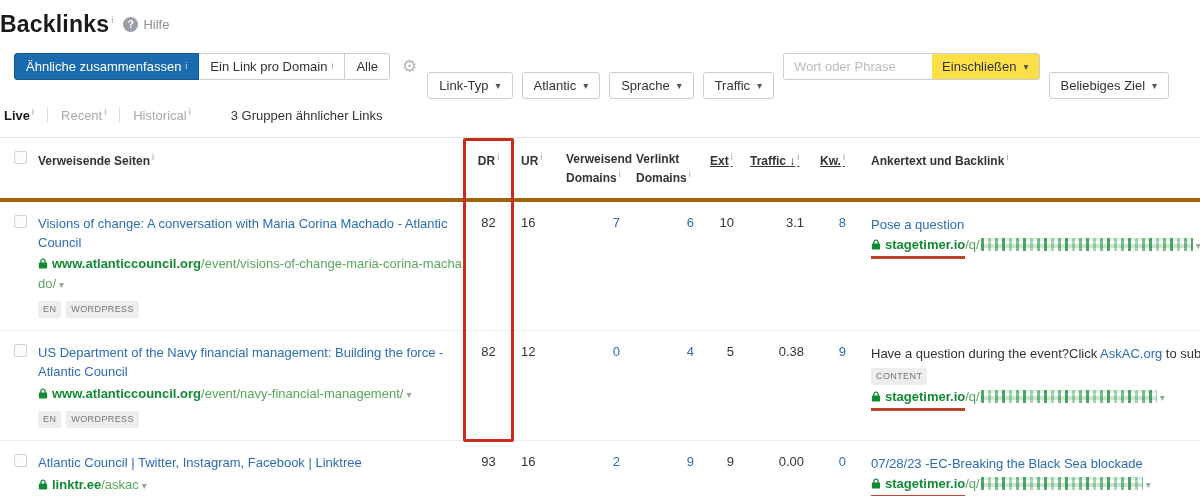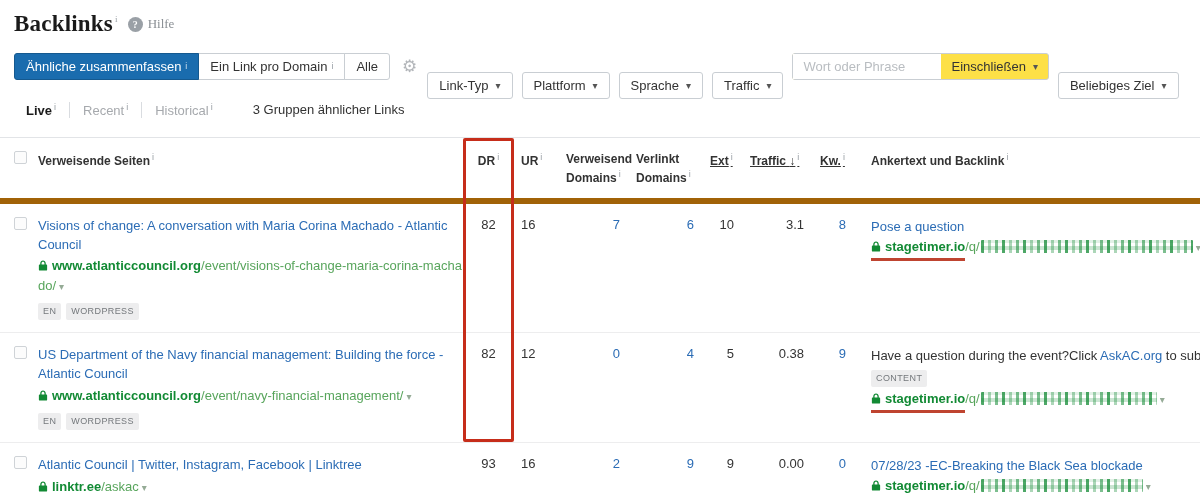--- a/index.html
+++ b/index.html
@@ -5,21 +5,21 @@
   * { margin:0; padding:0; box-sizing:border-box; }
   html,body { background:#fff; }
   body {
     width:1200px; height:496px; overflow:hidden; position:relative;
     font-family:"Liberation Sans","DejaVu Sans",sans-serif;
     color:#333; font-size:13px;
   }
   .page { padding:8px 0 0 0; }
 
   
-  .page-header { display:flex; align-items:center; padding-left:14px; height:32px;font-family:Liberation Serif, serif; }
+  .page-header { display:flex; align-items:center; height:32px; }
   .page-title { font-size:23px; font-weight:700; color:#1a1a1a; letter-spacing:.2px; }
   .sup-i { font-size:9px; color:#9aa0a6; vertical-align:super; margin-left:2px; font-style:normal; font-weight:400; }
   .btn .sup-i { margin-left:4px; }
   .help { display:inline-flex; align-items:center; margin-left:10px; color:#8a8f94; cursor:pointer; }
   .help-icon { display:inline-flex; align-items:center; justify-content:center;
     width:15px; height:15px; border-radius:50%; background:#9aa0a6; color:#fff;
     font-size:10px; font-weight:700; margin-right:5px; }
 
   
   .filter-bar { display:flex; align-items:center; margin:12px 0 0 14px; height:28px; }
@@ -42,31 +42,31 @@
     border-radius:3px; background:#fde047; margin-right:9px;
   }
   .search-input {
     border:none; outline:none; height:25px; width:148px; padding:0 10px;
     font-size:13px; font-family:inherit; color:#333;
   }
   .search-input::placeholder { color:#b9bdc1; }
   .search-mode { display:inline-flex; align-items:center; padding:0 10px; color:#333; cursor:pointer; }
 
   
-  .tabs-row { display:flex; align-items:flex-start; margin:22px 0 0 26px; height:26px; }
+  .tabs-row { display:flex; align-items:center; margin:22px 0 0 4px; height:26px; }
   .tab { cursor:pointer; color:#a6a9ad; }
   .tab.active { color:#1a1a1a; font-weight:700; }
   .tab-sep { width:1px; height:16px; background:#d9dce0; margin:0 13px; }
   .tabs-summary { margin-left:40px; color:#333; }
   .tabs-underline { border-bottom:1px solid #e2e4e7; margin-top:9px; }
 
   
   .table-wrap { position:relative; }
   .tr { display:flex; align-items:flex-start; border-bottom:1px solid #ededee; }
-  .tr.head { border-bottom:6px solid #a16207; }
+  .tr.head { border-bottom:4px solid #a16207; }
   .td { flex:none; padding-top:13px; padding-bottom:12px; }
   .head .td { font-size:12px; font-weight:700; color:#333; padding-top:13px; padding-bottom:10px; line-height:1.45; }
   .c-check { width:38px; padding-left:14px; }
   .c-ref { width:425px; line-height:1.45; }
   .c-dr { width:51px; text-align:center; }
   .c-ur { width:44px; padding-left:7px; }
   .c-rd { width:72px; text-align:right; padding-right:10px; }
   .c-ld { width:72px; text-align:right; padding-right:8px; }
   .c-ext { width:40px; text-align:right; padding-right:8px; }
   .c-tr { width:70px; text-align:right; padding-right:8px; }
@@ -138,21 +138,21 @@
       <span class="btn">
           <span>Alle</span>
         </span>
     </span>
     <span class="gear-btn">⚙</span>
     <span class="btn drop">
         <span>Link-Typ</span>
         <span class="caret">▾</span>
       </span>
     <span class="btn drop">
-        <span>Plattform</span>
+        <span>Atlantic</span>
         <span class="caret">▾</span>
       </span>
     <span class="btn drop">
         <span>Sprache</span>
         <span class="caret">▾</span>
       </span>
     <span class="btn drop">
         <span>Traffic</span>
         <span class="caret">▾</span>
       </span>

